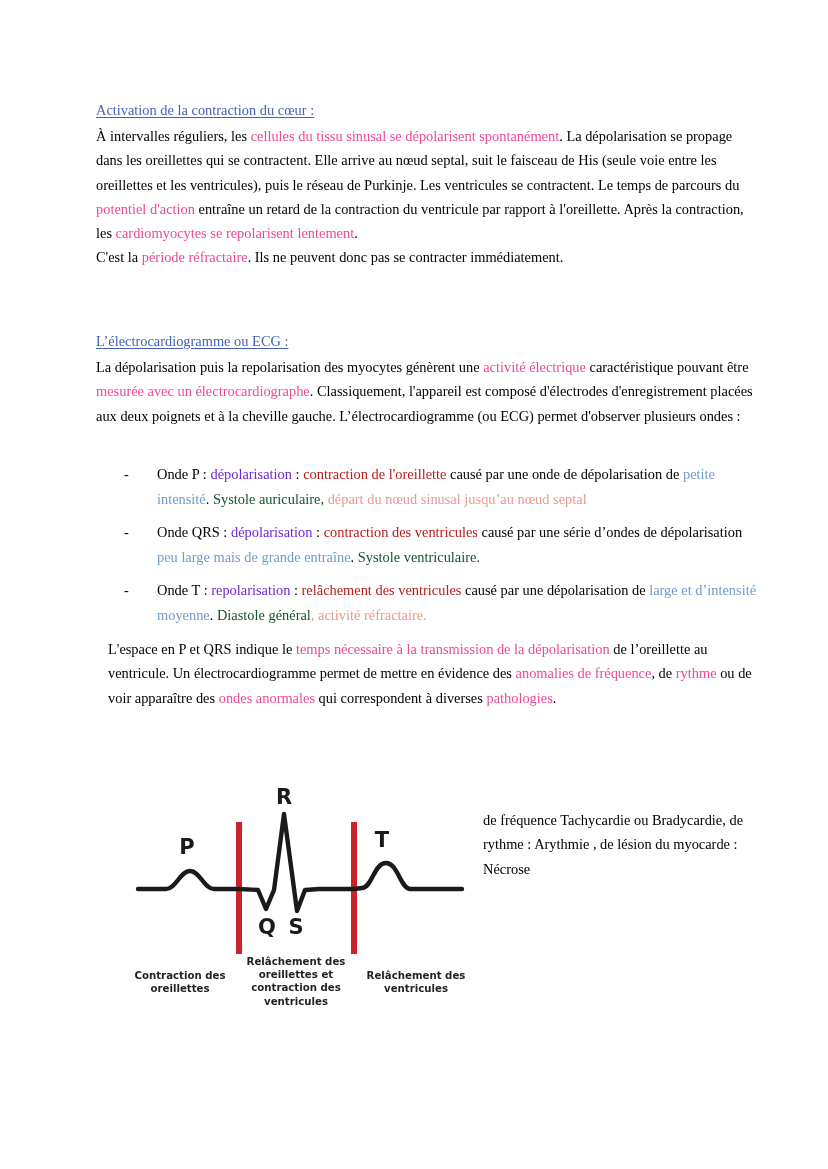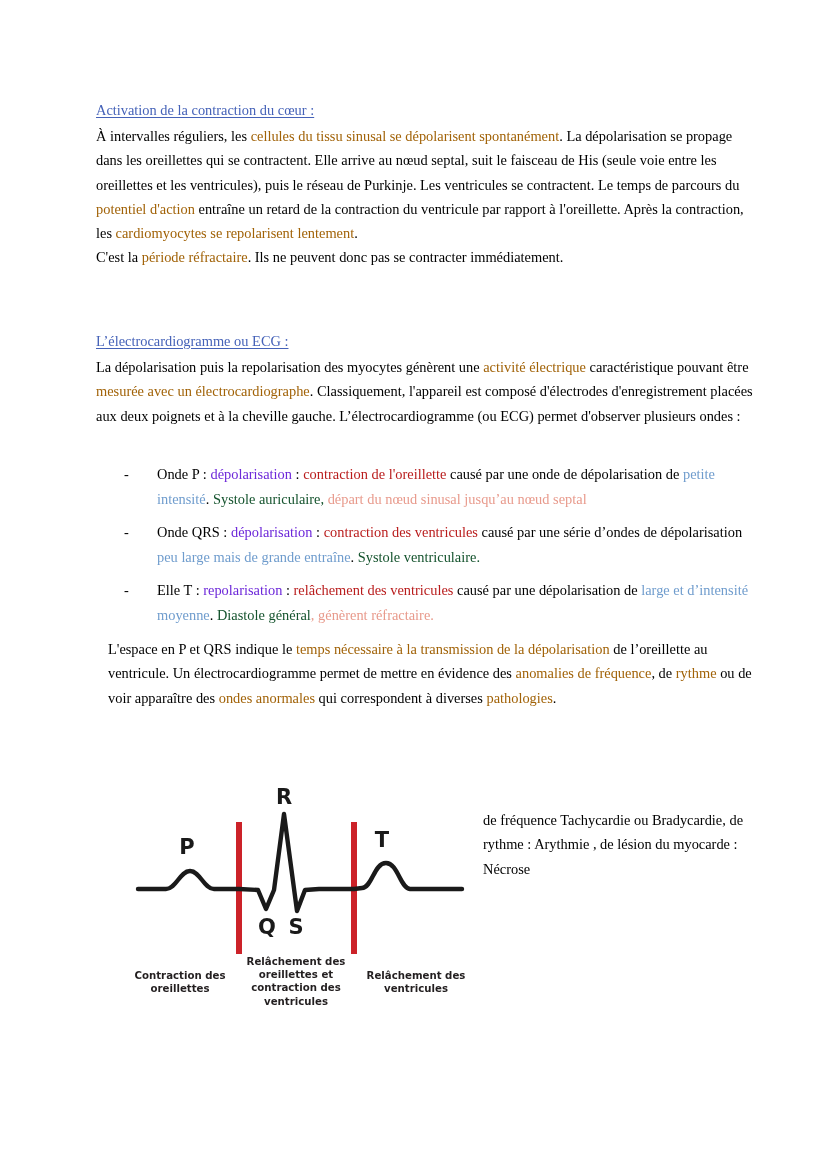--- a/index.html
+++ b/index.html
@@ -34,21 +34,21 @@
   }
 
   .heading {
     color: #4562b8;
     text-decoration: underline;
     text-underline-offset: 2px;
     font-size: 14.4px;
     line-height: 20px;
   }
 
-  .red   { color: #a16207; }
+  .red   { color: #ec4899; }
   .green { color: #6d28d9; }
   .magenta { color: #b91c1c; }
   .blue  { color: #6f9ccd; }
   .orange{ color: #14532d; }
   .salmon{ color: #e89a8c; }
 
   
   .bullets {
     position: absolute;
     left: 118px;
@@ -130,21 +130,21 @@
 
     <div class="bullet-row">
       <span class="bullet-dash">-</span><span>Onde P  : </span><span class="green">dépolarisation</span><span> : </span><span class="magenta">contraction de l'oreillette</span><span> causé par une onde de dépolarisation de </span><span class="blue">petite intensité</span><span>. </span><span class="orange">Systole auriculaire,</span><span class="salmon"> départ du nœud sinusal jusqu’au nœud septal</span>
     </div>
 
     <div class="bullet-row">
       <span class="bullet-dash">-</span><span>Onde QRS  : </span><span class="green">dépolarisation</span><span> : </span><span class="magenta"> contraction des ventricules</span><span> causé par une série d’ondes de dépolarisation </span><span class="blue">peu large mais de grande entraîne</span><span>. </span><span class="orange">Systole ventriculaire.</span><span class="salmon"></span>
     </div>
 
     <div class="bullet-row">
-      <span class="bullet-dash">-</span><span>Elle T  : </span><span class="green">repolarisation</span><span> : </span><span class="magenta">relâchement des ventricules</span><span> causé par une dépolarisation de </span><span class="blue">large et d’intensité moyenne</span><span>. </span><span class="orange">Diastole général</span><span class="salmon">, génèrent réfractaire.</span>
+      <span class="bullet-dash">-</span><span>Onde T  : </span><span class="green">repolarisation</span><span> : </span><span class="magenta">relâchement des ventricules</span><span> causé par une dépolarisation de </span><span class="blue">large et d’intensité moyenne</span><span>. </span><span class="orange">Diastole général</span><span class="salmon">, activité réfractaire.</span>
     </div>
 
   </div>
 
   <div class="block" style="left:102px; top:637px; width:648px;">
     <p style="margin:0;"><span>L'espace en P et QRS indique le </span><span class="red">temps nécessaire à la transmission de la dépolarisation</span><span> de l’oreillette au ventricule. Un électrocardiogramme permet de mettre en évidence des </span><span class="red">anomalies de fréquence</span><span>, de </span><span class="red">rythme</span><span> ou de voir apparaître des </span><span class="red">ondes anormales</span><span> qui correspondent à diverses </span><span class="red">pathologies</span><span>.</span></p>
   </div>
 
   <div class="figure">
     <svg width="352" height="232" viewBox="0 0 352 232" xmlns="http://www.w3.org/2000/svg">

